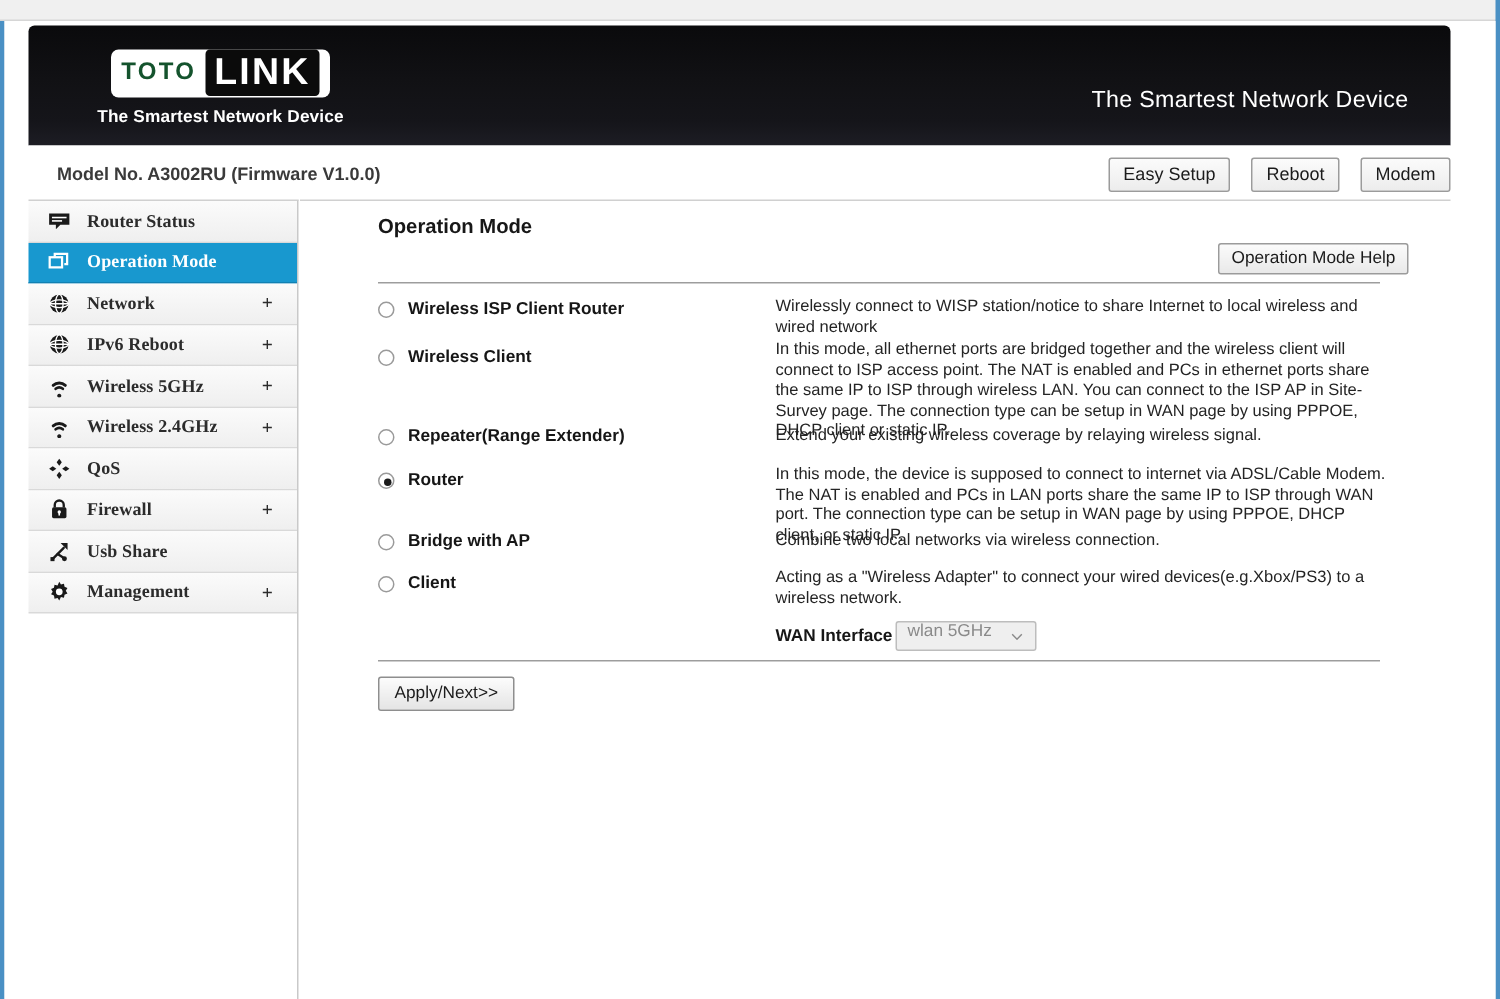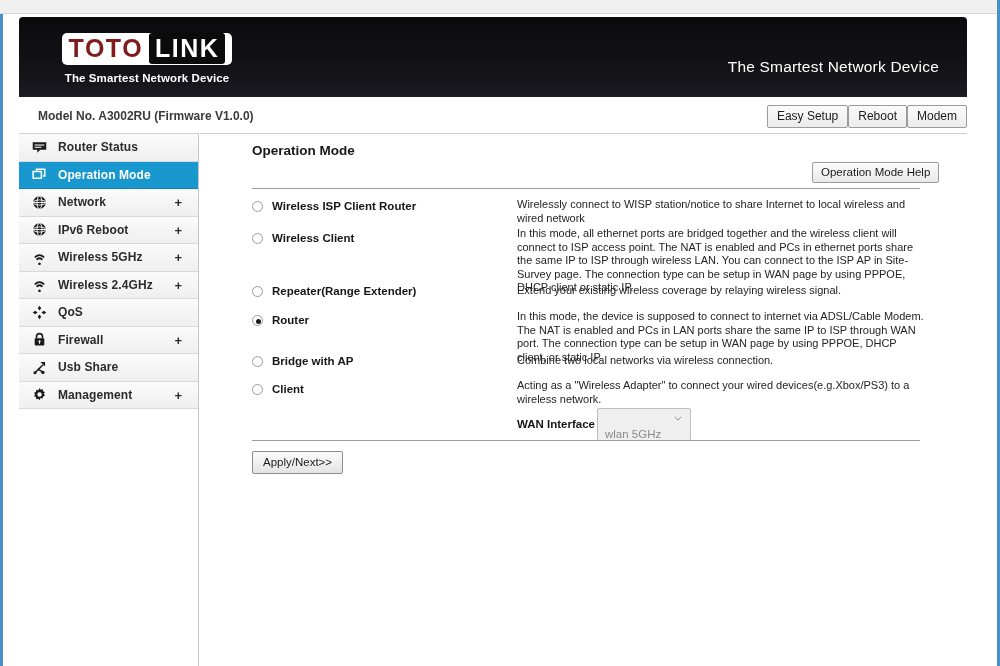--- a/index.html
+++ b/index.html
@@ -44,23 +44,23 @@
     display: inline-block;
     background: #ffffff;
     border-radius: 5px;
     padding: 3px 7px 4px 7px;
     line-height: 1;
     white-space: nowrap;
   }
   .logo-toto {
     font-family: "Liberation Sans", sans-serif;
     font-weight: bold;
-    font-size: 25px;
+    font-size: 16px;
     letter-spacing: 1.5px;
-    color: #7f1d1d;
+    color: #14532d;
     vertical-align: middle;
   }
   .logo-link {
     font-family: "Liberation Sans", sans-serif;
     font-weight: bold;
     font-size: 25px;
     letter-spacing: 1.5px;
     color: #ffffff;
     background: #0b0b0b;
     border-radius: 3px;
@@ -88,21 +88,21 @@
     left: 16px; top: 83px;
     width: 948px; height: 38px;
     background: #ffffff;
   }
   #model-text {
     position: absolute; left: 19px; top: 12px;
     font-size: 12px; font-weight: bold; color: #3a3a3a;
   }
   #topbuttons {
     position: absolute; right: 0px; top: 8px;
-    display: flex; gap: 0;
+    display: flex; gap: 14px;
   }
   .tbtn {
     background: linear-gradient(180deg,#fbfbfb 0%, #ececec 100%);
     border: 1px solid #9b9b9b;
     border-radius: 2px;
     font-size: 12px;
     color: #1b1b1b;
     padding: 3px 9px 4px 9px;
     cursor: pointer;
     font-family: "Liberation Sans", sans-serif;
@@ -110,20 +110,21 @@
   }
 
   
   #sidebar {
     position: absolute;
     left: 16px; top: 119px;
     width: 180px; height: 533px;
     background: #ffffff;
     border-right: 1px solid #c9c9c9;
     border-top: 1px solid #d0d0d0;
+    font-family: Liberation Serif, serif;
   }
   .menu-item {
     position: relative;
     height: 27.5px;
     display: flex;
     align-items: center;
     background: linear-gradient(180deg,#fbfbfb 0%,#efefef 100%);
     border-bottom: 1px solid #d9d9d9;
     cursor: pointer;
     padding-left: 10px;
@@ -246,28 +247,28 @@
   #wan-label {
     position: absolute;
     left: 265px;
     font-size: 11.5px;
     font-weight: bold;
     color: #161616;
   }
   #wan-select {
     position: absolute;
     left: 345px;
-    width: 94px; height: 33px;
+    width: 94px; height: 20px;
     background: #efefef;
     border: 1px solid #bdbdbd;
     border-radius: 2px;
     font-size: 11.5px;
     color: #8a8a8a;
     display: flex;
-    align-items: flex-end;
+    align-items: flex-start;
     padding-left: 7px;
     cursor: default;
   }
   #wan-arrow {
     position: absolute;
     right: 8px; top: 7px;
     width: 8px; height: 5px;
   }
   #apply-btn {
     position: absolute;

